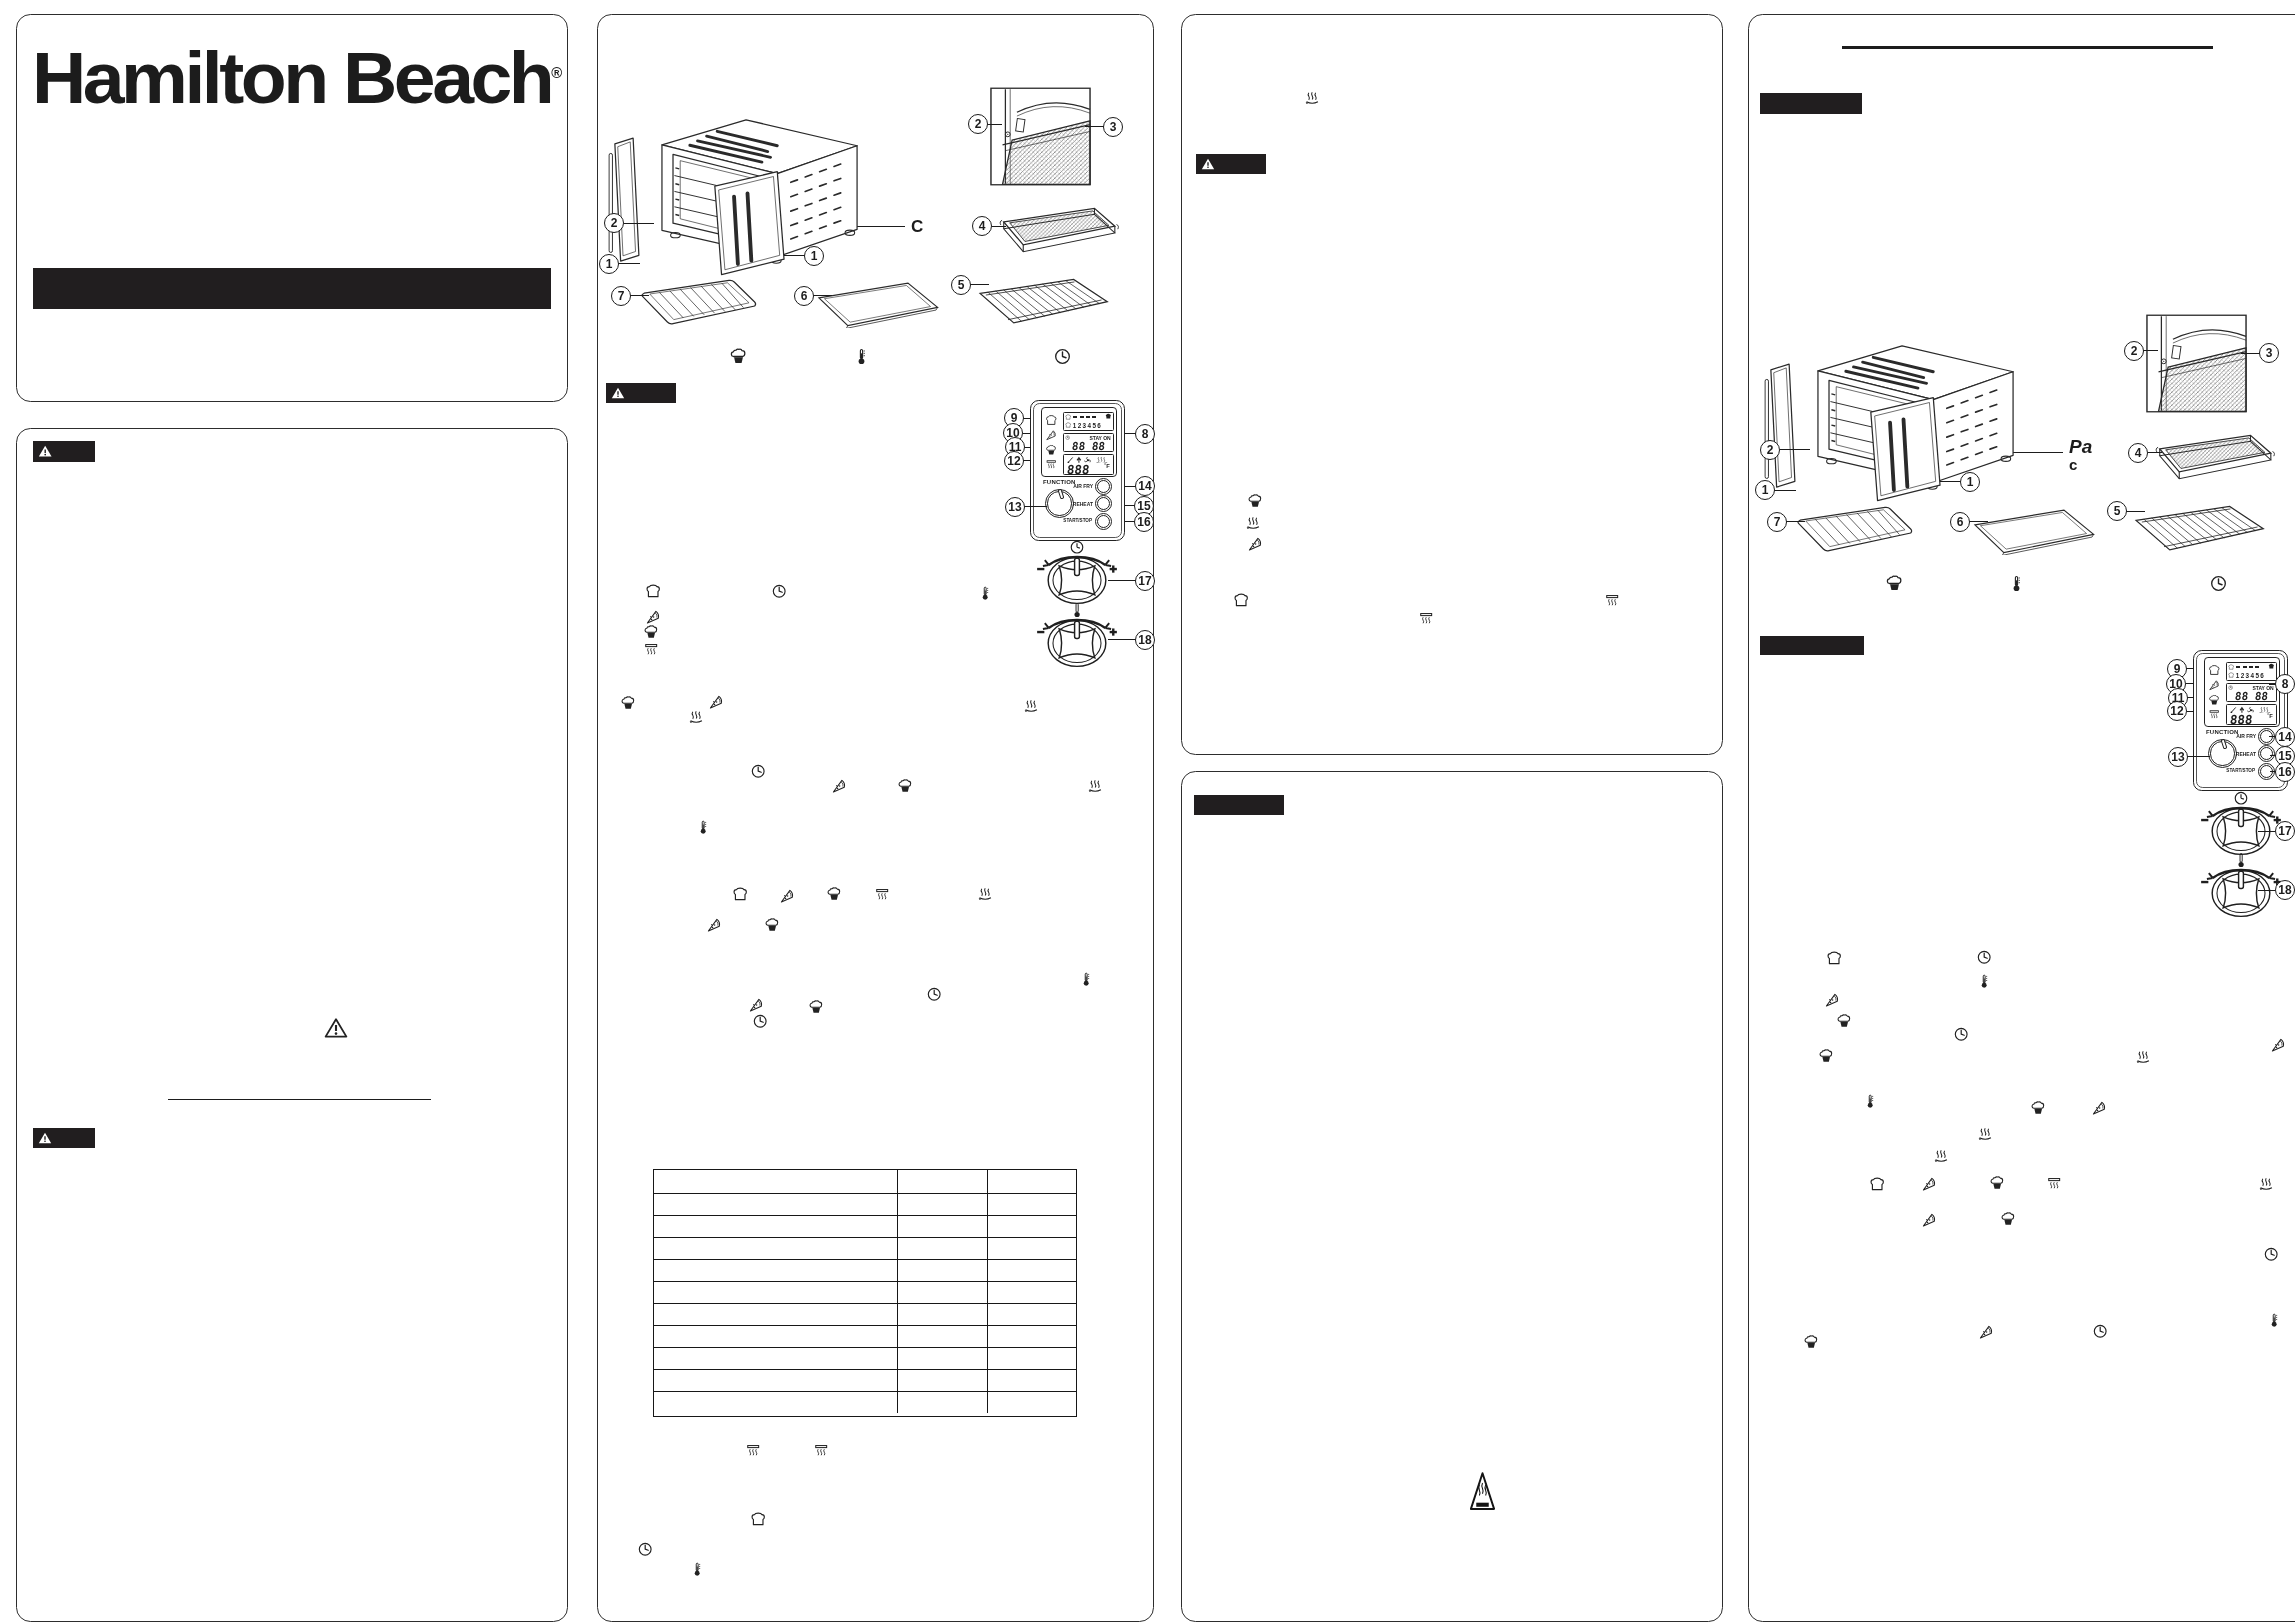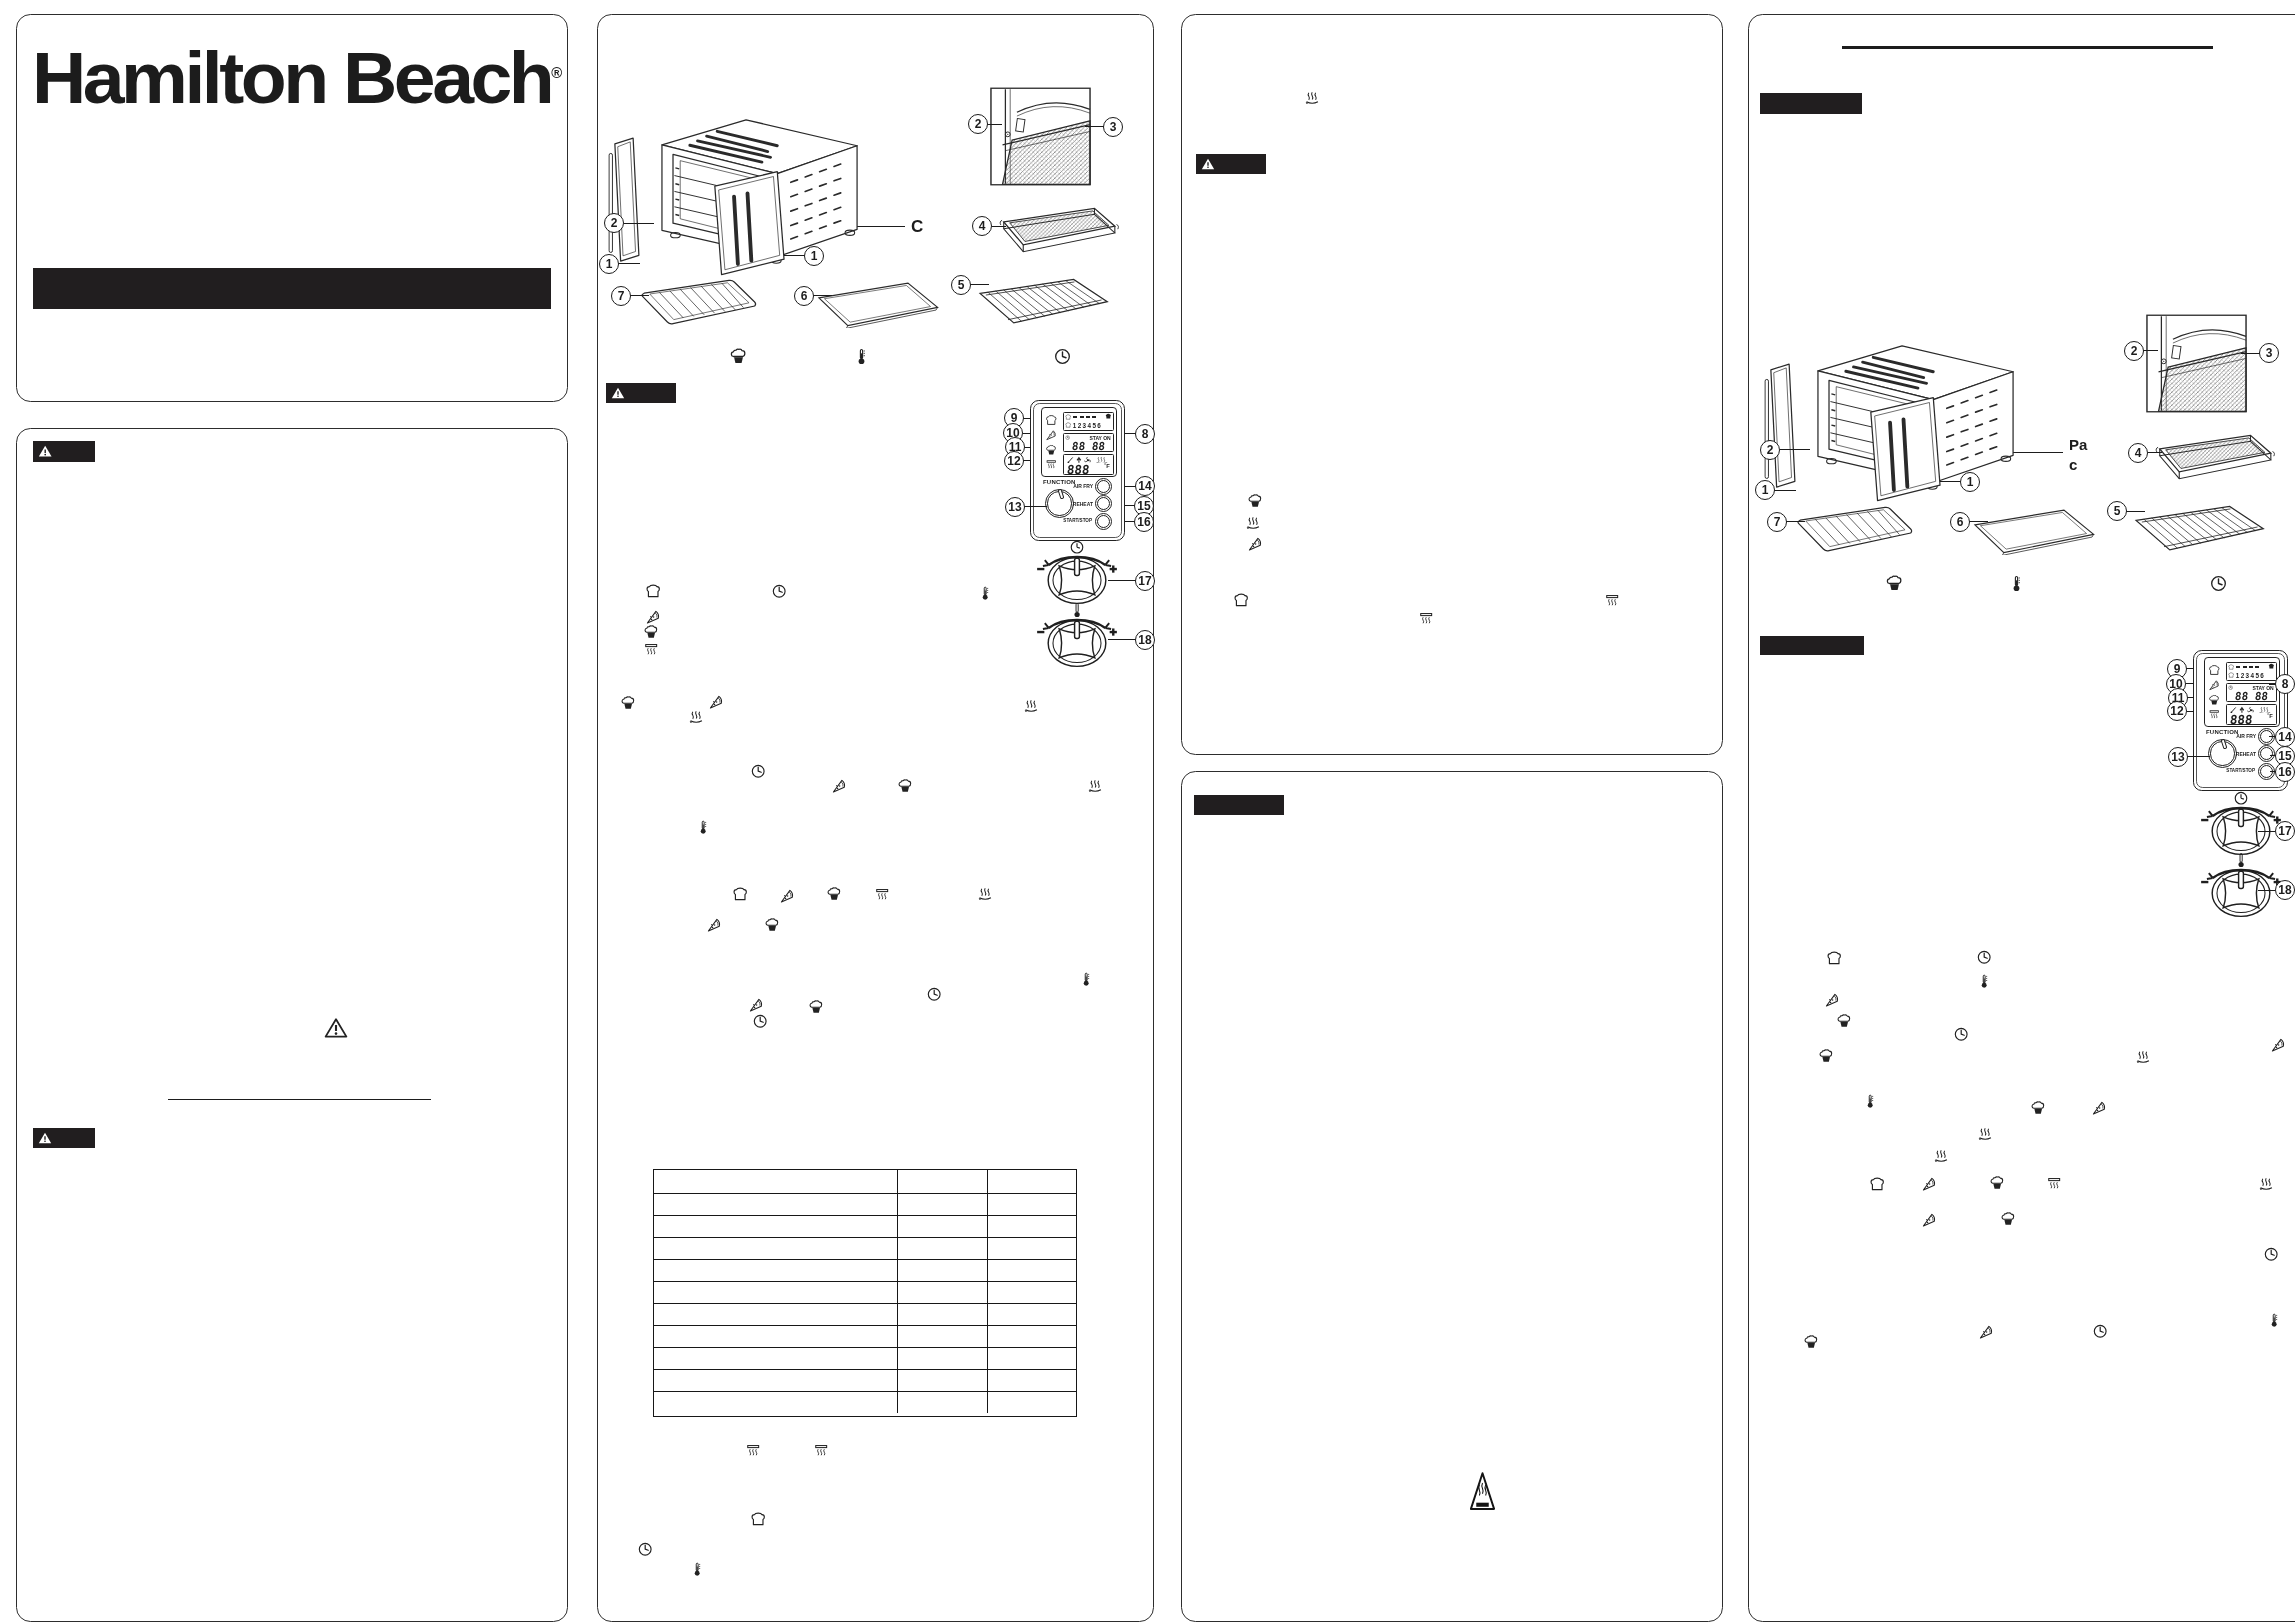--- a/index.html
+++ b/index.html
@@ -293,21 +293,21 @@
     </svg>
   <svg class="ic" style="left:1885px;top:574px" width="19" height="19" viewBox="0 0 40 40">
       <use href="#ic-cupcake"></use>
     </svg>
   <svg class="ic" style="left:2007px;top:574px" width="19" height="19" viewBox="0 0 40 40">
       <use href="#ic-therm"></use>
     </svg>
   <svg class="ic" style="left:2209px;top:574px" width="19" height="19" viewBox="0 0 40 40">
       <use href="#ic-clock"></use>
     </svg>
-  <div class="figlabel" style="left:2069px;top:436px;font-size:15px;">Pa</div>
+  <div class="figlabel" style="left:2069px;top:436px;font-size:19px;font-style:italic;">Pa</div>
   <div class="figlabel" style="left:2069px;top:456px;font-size:15px;">c</div>
   <svg class="fig" style="left:2200px;top:791px" width="82" height="73" viewBox="0 0 170 152">
       <use href="#sym-knob-time"></use>
     </svg>
   <svg class="fig" style="left:2200px;top:853px" width="82" height="73" viewBox="0 0 170 152">
       <use href="#sym-knob-temp"></use>
     </svg>
 
   <div class="bar" style="left:33px;top:441px;width:62px;height:21px;">
     <svg width="14.4" height="14.4" viewBox="0 0 30 30">

